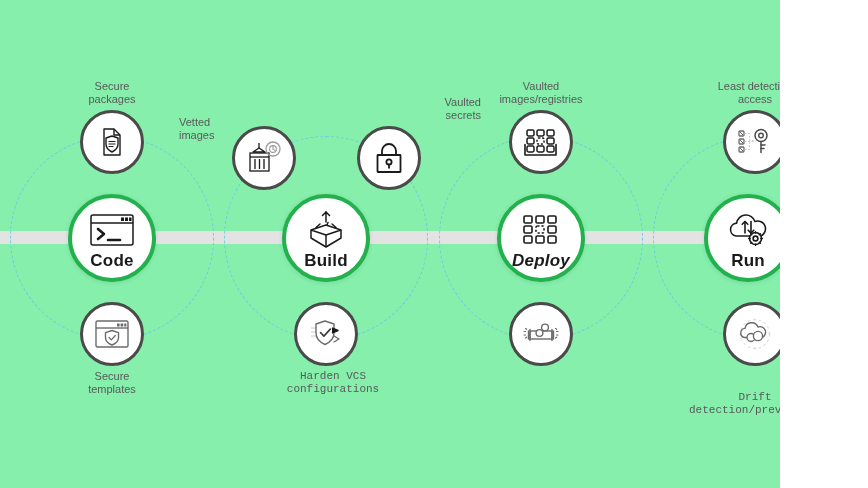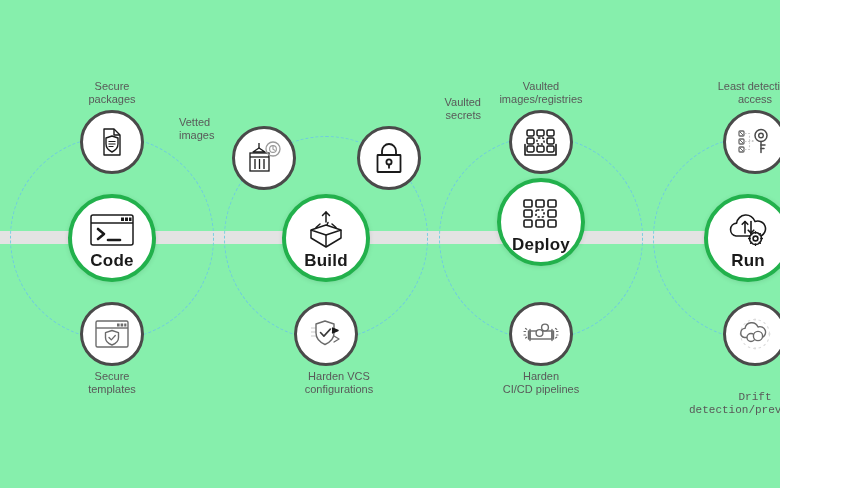--- a/index.html
+++ b/index.html
@@ -199,21 +199,21 @@
     <span>
       <svg width="38" height="34" viewBox="0 0 38 34" fill="none" stroke="#6b6b6b" stroke-width="1.4">
         <path d="M4 11h8M4 15h6M4 19h7" stroke="#c9c9c9" stroke-width="1.2"></path>
         <path d="M18 4l9 3v9c0 6-4.5 9.5-9 11.5C13.5 25.5 9 22 9 16V7z" fill="#ffffff" stroke-linejoin="round"></path>
         <path d="M13.5 15.5l3.4 3.6 6.4-7" stroke="#3a3a3a" stroke-width="1.6" stroke-linecap="round" stroke-linejoin="round"></path>
         <path d="M25 11l6 2.5-6 2.5" fill="#1a1a1a" stroke="#1a1a1a" stroke-linejoin="round"></path>
         <path d="M27 19l5 3-5 3" stroke-linecap="round" stroke-linejoin="round"></path>
       </svg>
     </span>
   </div>
-  <div class="caption" style="left:254px; top:370px;">Harden VCS
+  <div class="caption" style="left:248px; top:370px;font-family:Liberation Mono, monospace;">Harden VCS
 configurations</div>
 
   <div class="orbit" style="left:439px; top:136px; width:204px; height:204px;"></div>
 
   <div class="caption" style="left:456px; top:80px;">Vaulted
 images/registries</div>
   <div class="sat-node" style="left:509px; top:110px;">
     <span>
       <svg width="38" height="34" viewBox="0 0 38 34" fill="none" stroke="#1a1a1a" stroke-width="1.5">
         <rect x="5" y="5" width="7" height="6" rx="1.4"></rect>
@@ -223,21 +223,21 @@
         <rect x="15" y="13" width="7" height="6" rx="1.4" stroke-dasharray="2 1.7"></rect>
         <rect x="25" y="13" width="7" height="6" rx="1.4"></rect>
         <rect x="5" y="21" width="7" height="6" rx="1.4"></rect>
         <rect x="15" y="21" width="7" height="6" rx="1.4"></rect>
         <rect x="25" y="21" width="7" height="6" rx="1.4"></rect>
         <path d="M3 19.5v10.5h31V19.5" stroke-width="1.6" stroke-linecap="round" stroke-linejoin="round"></path>
       </svg>
     </span>
   </div>
 
-  <div class="stage-node" style="left:497px; top:178px;">
+  <div class="stage-node" style="left:497px; top:194px;font-style:italic;">
     <span class="glyph">
       <svg width="40" height="36" viewBox="0 0 40 36" fill="none" stroke="#1a1a1a" stroke-width="1.6">
         <rect x="3" y="4" width="8" height="7" rx="1.3"></rect>
         <rect x="15" y="4" width="8" height="7" rx="1.3"></rect>
         <rect x="27" y="4" width="8" height="7" rx="1.3"></rect>
         <rect x="3" y="14" width="8" height="7" rx="1.3"></rect>
         <rect x="15" y="14" width="8" height="7" rx="1.3" stroke-dasharray="2.2 1.9"></rect>
         <rect x="27" y="14" width="8" height="7" rx="1.3"></rect>
         <rect x="3" y="24" width="8" height="7" rx="1.3"></rect>
         <rect x="15" y="24" width="8" height="7" rx="1.3"></rect>
@@ -252,22 +252,20 @@
       <svg width="40" height="30" viewBox="0 0 40 30" fill="none" stroke="#6b6b6b" stroke-width="1.4">
         <rect x="9" y="12" width="22" height="8"></rect>
         <path d="M9 10.5v11M31 10.5v11" stroke-linecap="round"></path>
         <path d="M7.5 12v8M32.5 12v8" stroke-linecap="round"></path>
         <circle cx="18.5" cy="14" r="3.4" fill="#ffffff"></circle>
         <circle cx="24" cy="8.5" r="3.4" fill="#ffffff"></circle>
         <path d="M3 12.5h1.6M3 16h1.6M4.5 9.5l1.2.8M4.5 19l1.2-.8M35.5 12.5H37M35.5 16H37M34.5 9.5l1.2.8M34.5 19l1.2-.8" stroke-width="1.2" stroke-linecap="round"></path>
       </svg>
     </span>
   </div>
-  <div class="caption" style="left:456px; top:370px;">Harden
-CI/CD pipelines</div>
 
   <div class="orbit" style="left:653px; top:136px; width:204px; height:204px;"></div>
 
   <div class="caption" style="left:670px; top:80px;">Least detection
 access</div>
   <div class="sat-node" style="left:723px; top:110px;">
     <span>
       <svg width="38" height="32" viewBox="0 0 38 32" fill="none" stroke="#6b6b6b" stroke-width="1.3">
         <rect x="3" y="5" width="5" height="5" rx="1"></rect>
         <rect x="3" y="13" width="5" height="5" rx="1"></rect>

